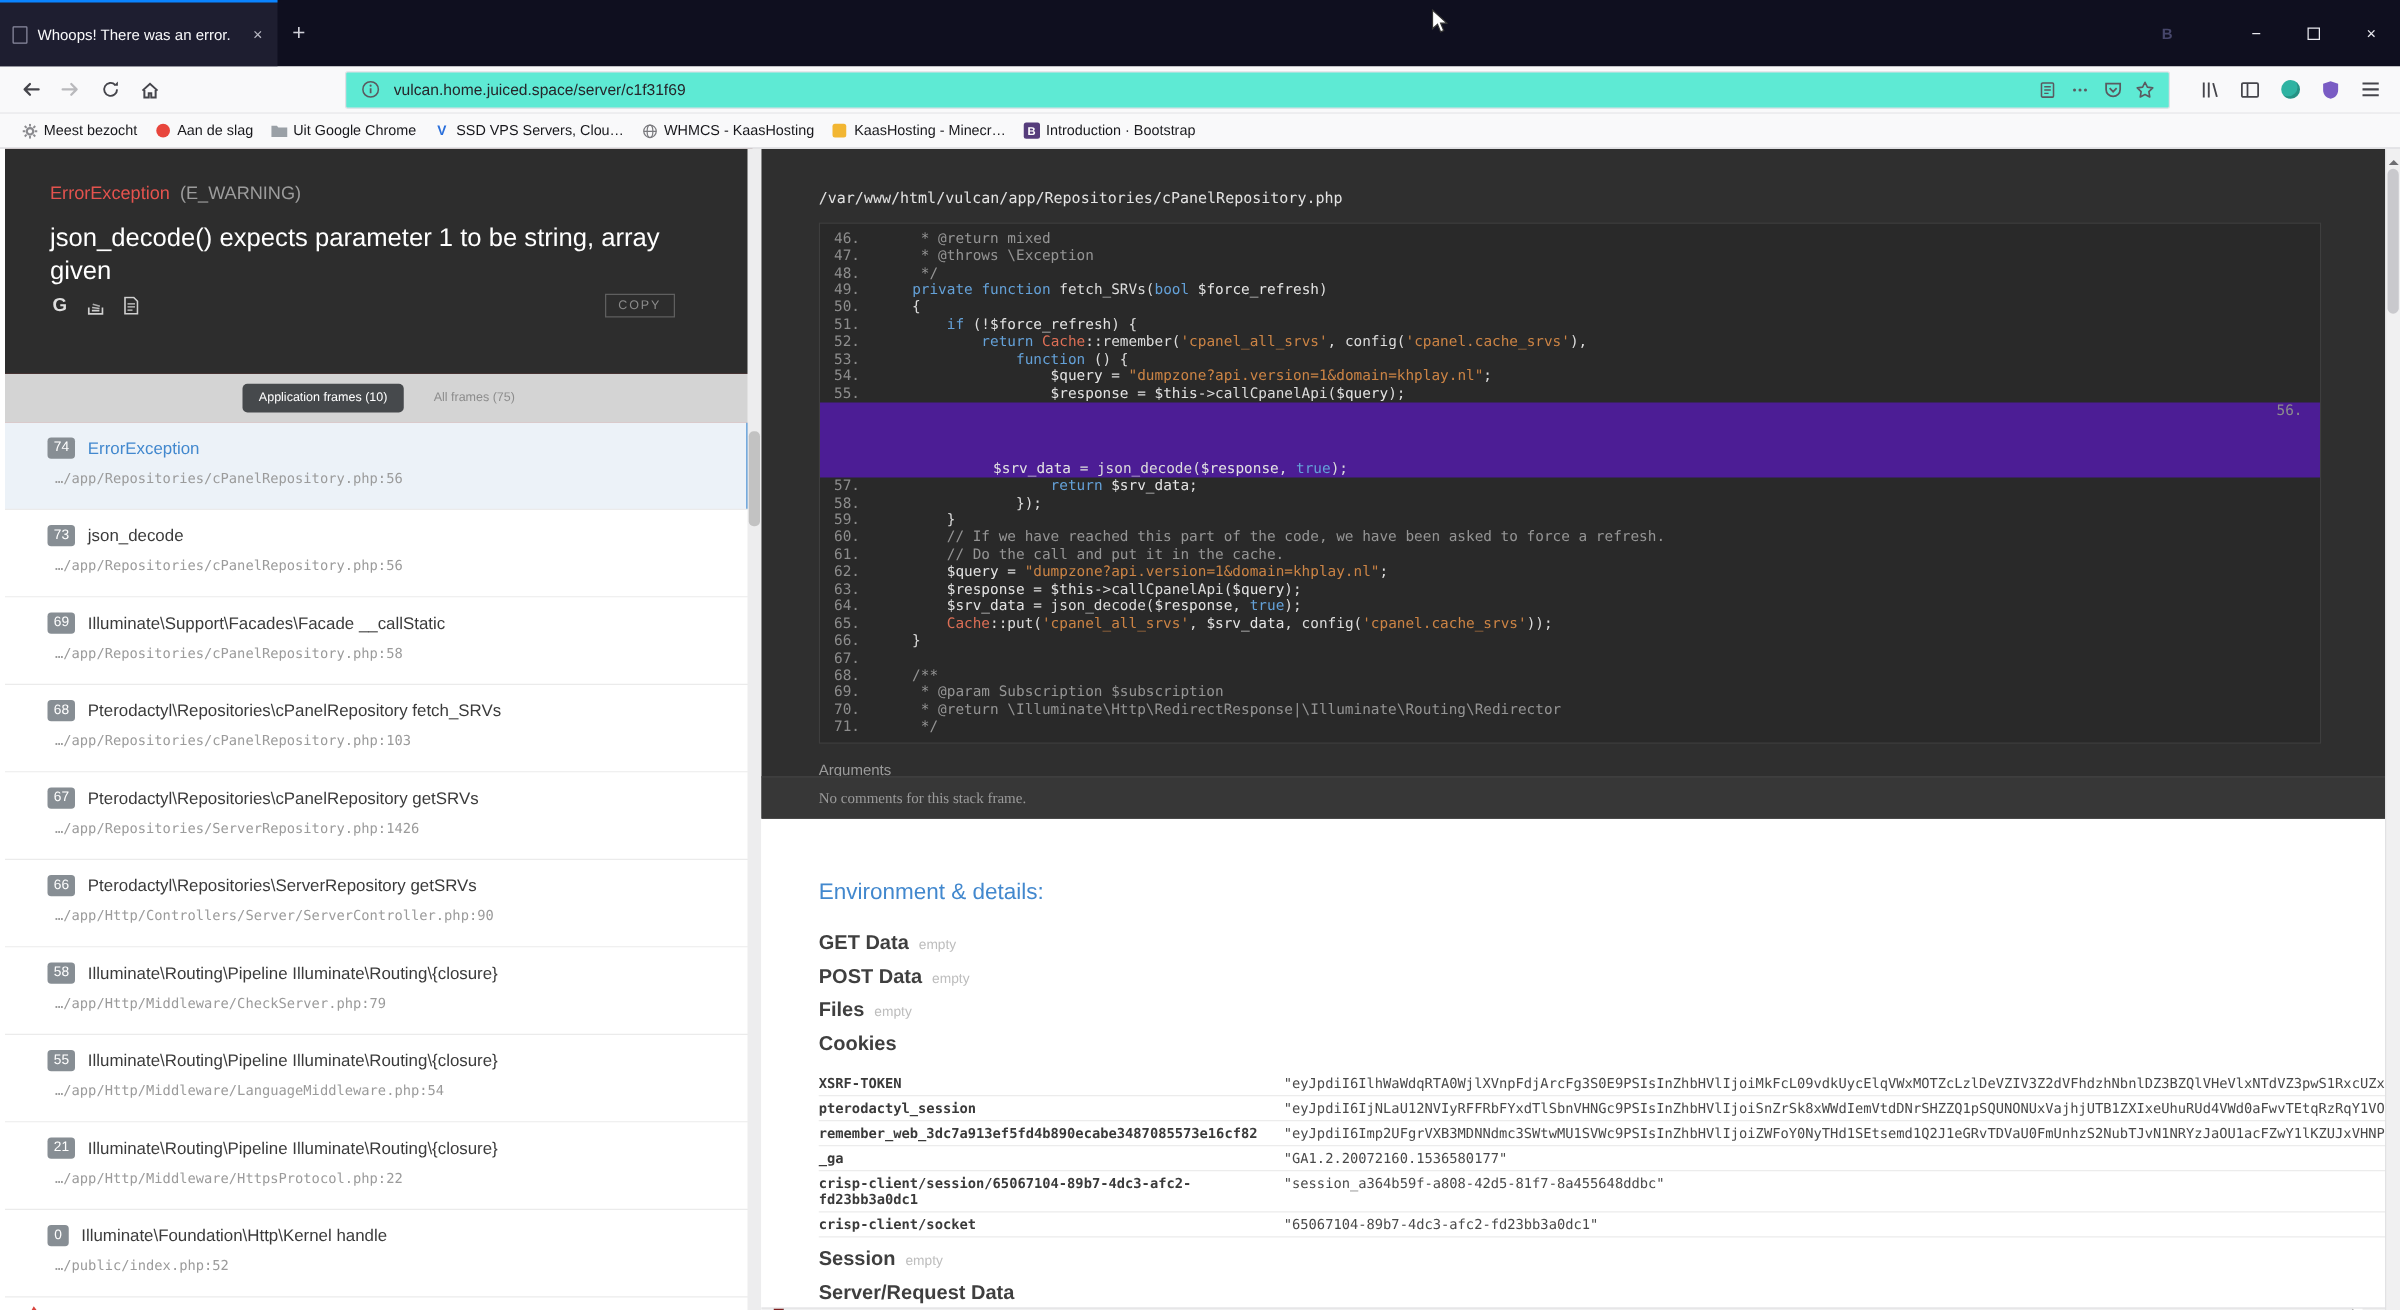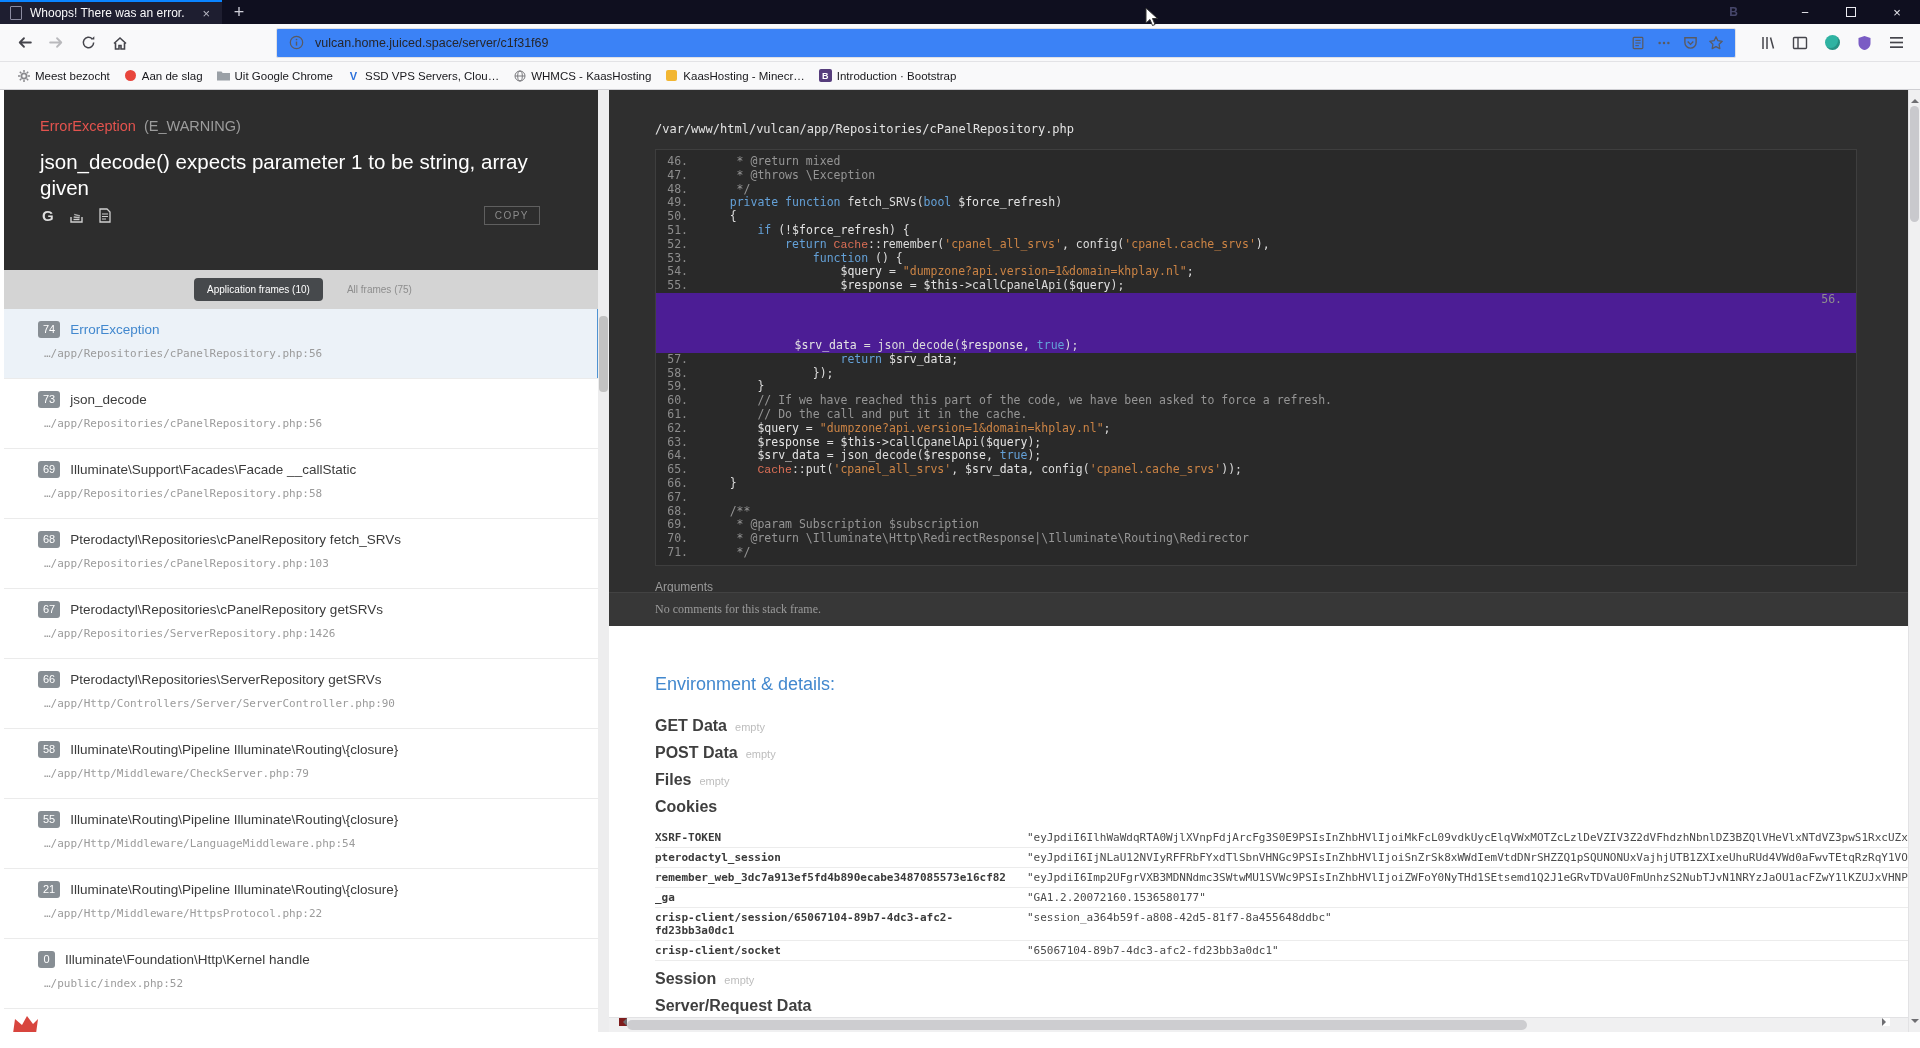--- a/index.html
+++ b/index.html
@@ -1,35 +1,35 @@
 <!DOCTYPE html>
 <html><head>
 <meta charset="utf-8">
 <style>
   * { box-sizing: border-box; margin: 0; padding: 0; }
   html,body { width:1920px; height:1048px; overflow:hidden; font-family:"Liberation Sans", sans-serif; cursor:default; background:#fff; }
 
   
-  .tabbar { position:relative; height:24px; background:#0f0f1f; display:flex; align-items:stretch; }
+  .tabbar { position:relative; height:53px; background:#0f0f1f; display:flex; align-items:stretch; }
   .tab { width:222px; background:#1e1e30; border-top:2px solid #0a84ff; color:#f9f9fa; font-size:12px; display:flex; align-items:center; padding:0 10px; gap:8px; }
   .tab-fav { width:12px; height:14px; border:1px solid #8b8ba0; border-radius:1px; flex:none; }
   .tab-title { flex:1; white-space:nowrap; overflow:hidden; text-overflow:ellipsis; }
   .tab-close { color:#b9b9c4; font-size:13px; padding:0 2px; }
   .newtab { width:34px; display:flex; align-items:center; justify-content:center; color:#cfcfd8; font-size:18px; }
   .tab-spacer { flex:1; }
   .bbadge { align-self:center; color:#46466a; font-weight:bold; font-size:12px; margin-right:44px; }
   .win-btn { width:46px; display:flex; align-items:center; justify-content:center; color:#eaeaf0; font-size:13px; }
   .max-box { width:10px; height:10px; border:1px solid #eaeaf0; display:block; }
   .cursor { position:absolute; left:1145px; top:7px; z-index:9; }
 
   .navbar { height:38px; background:#f9f9fa; display:flex; align-items:center; padding:0 8px; border-bottom:1px solid #e3e3e6; }
   .nbtn { width:32px; height:30px; display:flex; align-items:center; justify-content:center; color:#45454b; border-radius:2px; flex:none; }
   .nbtn.disabled { color:#b9b9bc; }
   .nav-spacer { width:140px; flex:none; }
-  .urlbar { flex:1; height:30px; background:#3b82f6; border:1px solid #e0e0e5; border-radius:2px; display:flex; align-items:center; padding:0 6px; margin-right:16px; }
+  .urlbar { flex:1; height:30px; background:#5eead4; border:1px solid #e0e0e5; border-radius:2px; display:flex; align-items:center; padding:0 6px; margin-right:16px; }
   .ubtn { width:26px; height:26px; display:flex; align-items:center; justify-content:center; color:#5a5a60; flex:none; }
   .url-text { flex:1; margin-left:6px; font-size:12.5px; color:#26262b; white-space:nowrap; overflow:hidden; }
   .ext-circle { width:15px; height:15px; border-radius:50%; background:#2fb3a2; display:block; box-shadow: inset -2px -2px 0 rgba(0,0,0,.18); }
 
   .bookmarksbar { height:28px; background:#f9f9fa; display:flex; align-items:center; padding:0 10px; font-size:11.5px; color:#18181c; border-bottom:1px solid #cfcfd3; }
   .bm { display:flex; align-items:center; gap:5px; padding:3px 7px; border-radius:2px; white-space:nowrap; }
   .bm-ic { width:13px; height:13px; display:flex; align-items:center; justify-content:center; }
   .ic-dot { width:11px; height:11px; border-radius:50%; background:#e8453c; display:block; }
   .ic-v { color:#2a6fdb; font-weight:bold; font-size:11px; }
   .ic-cheese { width:11px; height:11px; background:#f2b632; border-radius:2px; display:block; }
@@ -71,21 +71,21 @@
   .code-sec { height:536px; background:#2f2f2f; position:relative; overflow:hidden; }
   .fpath-h { font-family:"DejaVu Sans Mono",monospace; font-size:12px; color:#e3e3e3; padding:32px 0 0 46px; white-space:nowrap; }
   .code-card { margin:13px 0 0 46px; width:1202px; background:#292929; border:1px solid #3e3e3e; padding:5px 0; }
   .cl { display:flex; line-height:13.8px; font-family:"DejaVu Sans Mono",monospace; font-size:11.5px; white-space:pre; }
   .ln { flex:0 0 46px; text-align:right; padding-right:14px; color:#8d8d8d; }
   .cc { color:#dcdcdc; }
   .cl.hl { background:#4c1d95;flex-direction:column; }
   .tk-com { color:#959595; }
   .tk-str { color:#cc8445; }
   .tk-kw  { color:#64a1d8; }
-  .tk-cls { color:#dd6f56;font-family:Liberation Mono, monospace; }
+  .tk-cls { color:#dd6f56; }
   .tk-var { color:#e4e4e4; }
   .args-label { margin:14px 0 0 46px; color:#9b9b9b; font-size:12px; }
   .arg-item { margin:14px 0 0 64px; font-family:"DejaVu Sans Mono",monospace; font-size:12px; white-space:nowrap; }
   .arg-num { color:#9b9b9b; margin-right:10px; }
   .arg-val { color:#d2813f; }
   .comments-strip { position:absolute; left:0; right:0; bottom:0; height:34px; background:#373737; border-top:1px solid #424242; color:#9b9b9b; font-size:12px; display:flex; align-items:center; padding-left:46px;font-family:Liberation Serif, serif; }
 
   .env { padding:48px 0 0 46px; }
   .env-h { font-size:18px; color:#4288ce; }
   .env-row { margin-top:9px; display:flex; align-items:baseline; gap:8px; }

